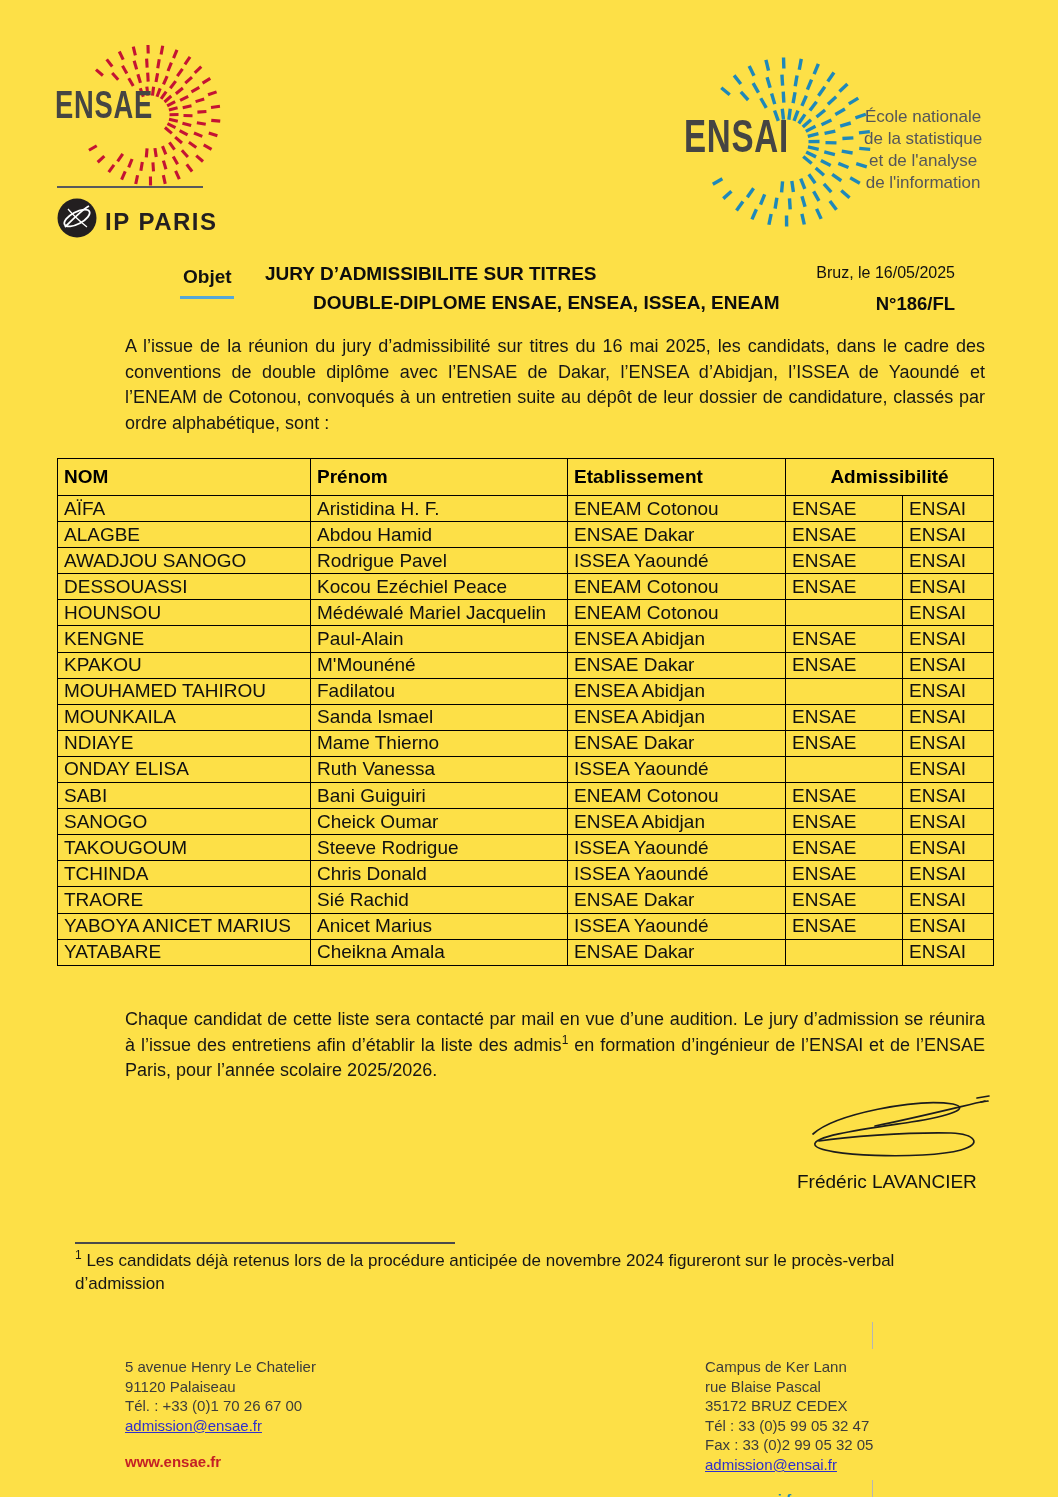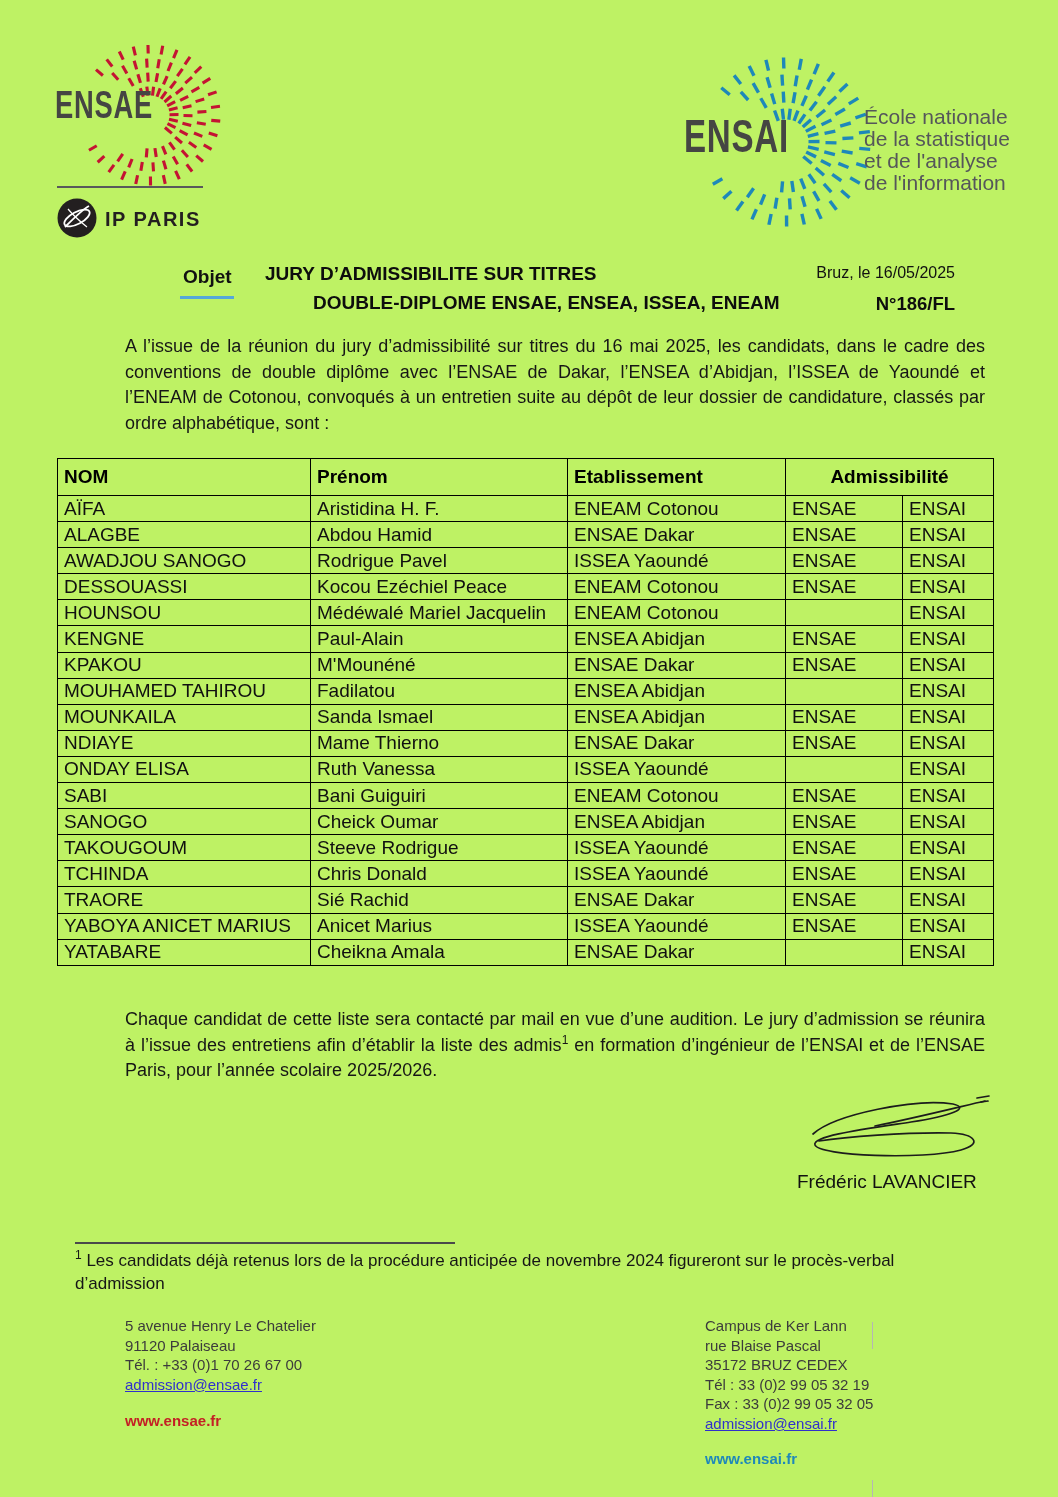--- a/index.html
+++ b/index.html
@@ -1,40 +1,41 @@
 <!DOCTYPE html>
 <html style="--ensae-red: #c41333; --ensai-blue: #1e88ba; --wordmark-gray: #454543; --tagline-gray: #55565a; --objet-underline: #55a7d9; --link-blue: #3030cc; --ensae-web-red: #c42025; --ip-dark: #231f20;"><head>
 <meta charset="utf-8">
 <style>
   html,body { margin:0; padding:0; background:#fff; }
   .page {
-    position:relative; width:1058px; height:1497px; background:#bef264;
+    position:relative; width:1058px; height:1497px; background:#fde047;
     font-family:"Liberation Sans", sans-serif; color:#1a1a1a; overflow:hidden;
   }
   .abs { position:absolute; }
 
   
   .ensae-word {
     position:absolute; left:55px; top:86px; font-size:38px; font-weight:600;
     color:var(--wordmark-gray); transform:scaleX(.72); transform-origin:left top;
     letter-spacing:1px; line-height:1;
   }
   .ensai-word {
     position:absolute; left:684px; top:113px; font-size:46px; font-weight:600;
     color:var(--wordmark-gray); transform:scaleX(.72); transform-origin:left top;
     letter-spacing:1px; line-height:1;
   }
   .ensai-tagline {
-    position:absolute; left:864px; top:106px; font-size:21px; line-height:22px;
+    position:absolute; left:864px; top:106px; font-size:17px; line-height:22px;
     color:var(--tagline-gray);
+    text-align:center;
   }
   .lh-sep { position:absolute; left:57px; top:186px; width:146px; height:2px; background:#58595b; }
   .ipparis { position:absolute; left:55px; top:196px; width:200px; height:46px; }
   .ipparis-label {
-    position:absolute; left:50px; top:12px; font-size:20px; font-weight:700;
+    position:absolute; left:50px; top:12px; font-size:24px; font-weight:700;
     letter-spacing:1.5px; color:var(--ip-dark);
   }
 
   
   .objet-label { position:absolute; left:183px; top:266px; font-size:19px; font-weight:700; color:#111; }
   .objet-underline { position:absolute; left:180px; top:296px; width:54px; height:3px; background:var(--objet-underline); }
   .title-1 { position:absolute; left:265px; top:263px; font-size:19px; font-weight:700; color:#0d0d0d; }
   .title-2 { position:absolute; left:313px; top:292px; font-size:19px; font-weight:700; color:#0d0d0d; }
   .place-date { position:absolute; left:755px; top:264px; width:200px; text-align:right; font-size:16px; color:#111; }
   .reference  { position:absolute; left:755px; top:293px; width:200px; text-align:right; font-size:18.5px; font-weight:700; color:#0d0d0d; }
@@ -61,21 +62,21 @@
 
   
   .signature-svg { position:absolute; left:805px; top:1092px; }
   .signer-name { position:absolute; left:797px; top:1171px; font-size:19px; color:#111; }
 
   
   .footnote-rule { position:absolute; left:75px; top:1242px; width:380px; height:2px; background:#4a4a4a; }
   .footnote { position:absolute; left:75px; top:1250px; width:874px; font-size:17px; line-height:22.5px; color:#161616; }
 
   
-  .footer-col { position:absolute; font-size:15px; line-height:19.6px; color:#3c3c3c; }
+  .footer-col { position:absolute; font-size:15px; line-height:19.6px; color:#3c3c3c;margin-top:41px; }
   .footer-ensae { left:125px; top:1316px; }
   .footer-ensai { left:705px; top:1316px; }
   .footer-col a { color:var(--link-blue); text-decoration:underline; }
   .www-red  { display:inline-block; margin-top:17px; font-weight:700; color:var(--ensae-web-red); }
   .www-blue { display:inline-block; margin-top:15px; font-weight:700; color:var(--ensai-blue); }
   .vtick { position:absolute; width:1px; background:#b5b5b5; }
   .vtick-1 { left:872px; top:1322px; height:27px; }
   .vtick-2 { left:872px; top:1480px; height:17px; }
 </style>
 </head>
@@ -460,21 +461,21 @@
     <div>91120 Palaiseau</div>
     <div>Tél. : +33 (0)1 70 26 67 00</div>
     <div><a href="#">admission@ensae.fr</a></div>
     <span class="www-red">www.ensae.fr</span>
   </div>
 
   <div class="footer-col footer-ensai">
     <div>Campus de Ker Lann</div>
     <div>rue Blaise Pascal</div>
     <div>35172 BRUZ CEDEX</div>
-    <div>Tél : 33 (0)2 99 05 32 19</div>
+    <div>Tél : 33 (0)5 99 05 32 47</div>
     <div>Fax : 33 (0)2 99 05 32 05</div>
     <div><a href="#">admission@ensai.fr</a></div>
     <span class="www-blue">www.ensai.fr</span>
   </div>
 
   <div class="vtick vtick-1"></div>
   <div class="vtick vtick-2"></div>
 </div>
 
 </body></html>

